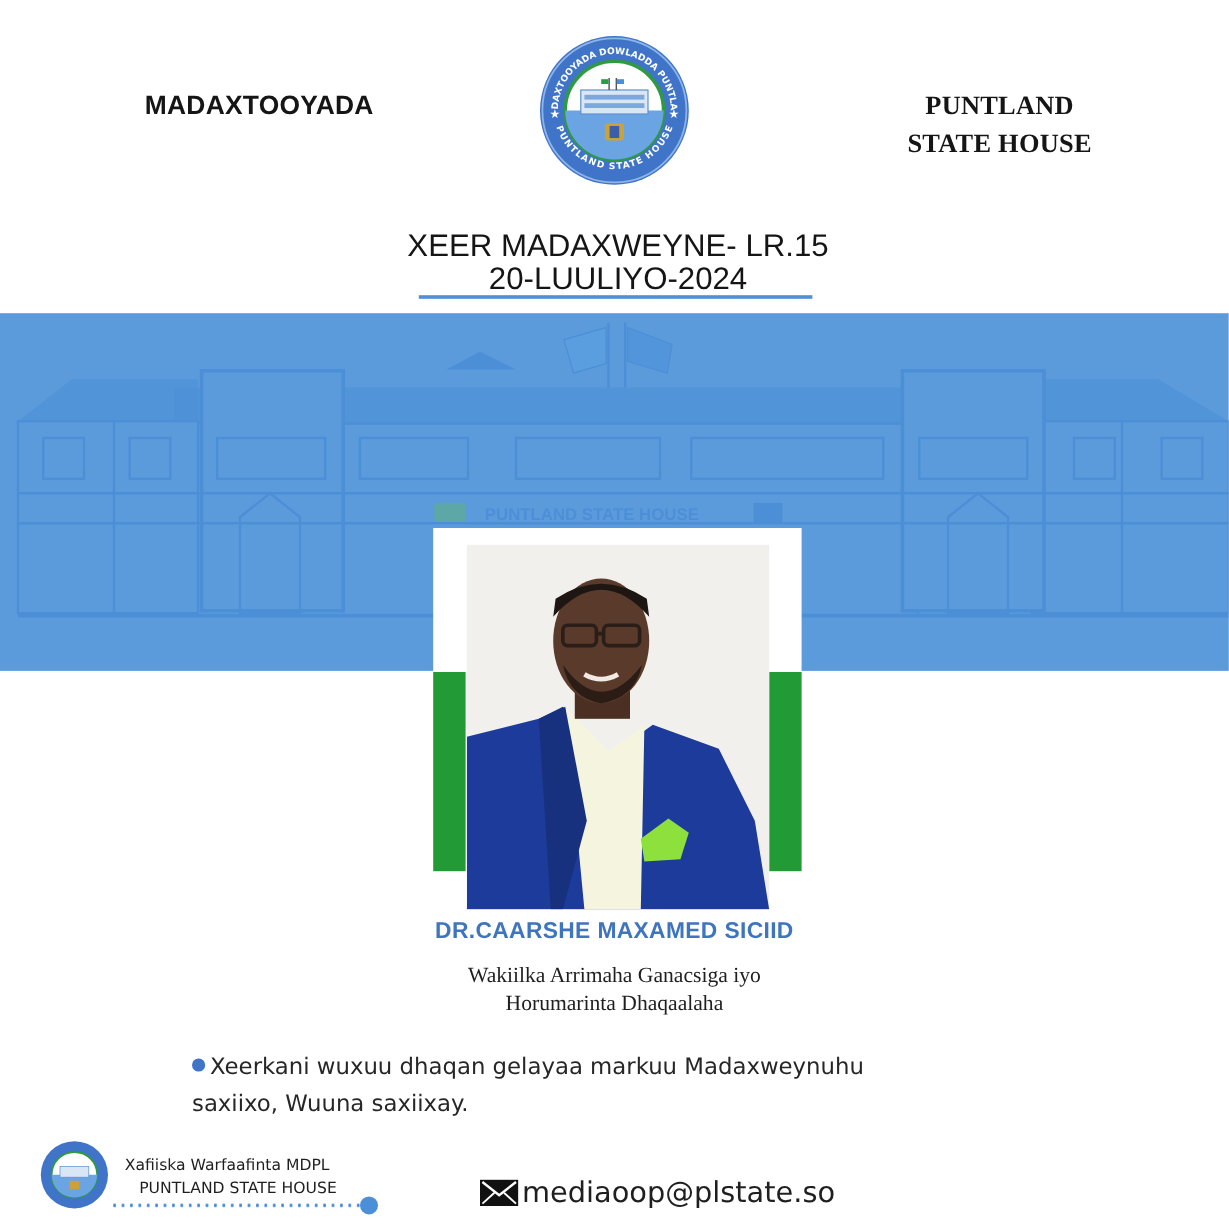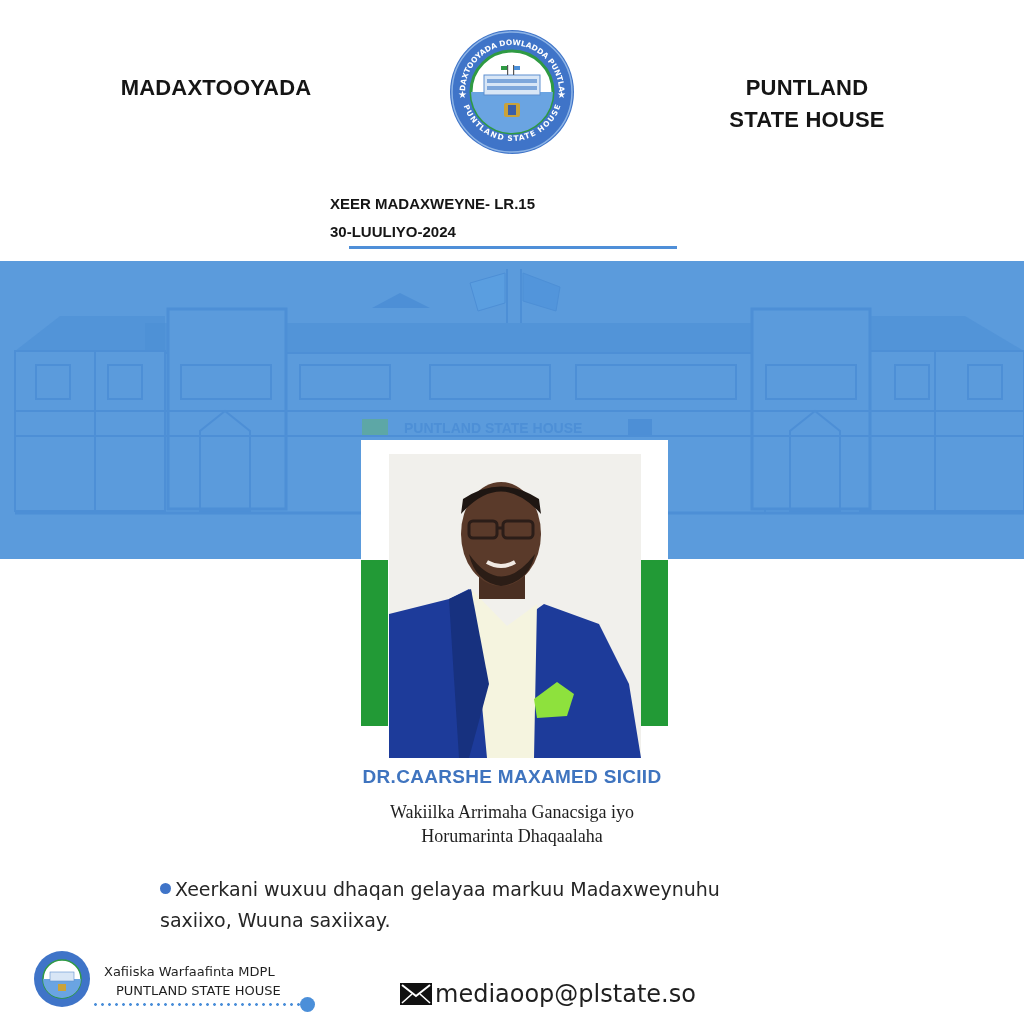--- a/index.html
+++ b/index.html
@@ -5,29 +5,29 @@
   * { box-sizing: border-box; margin: 0; padding: 0; }
   html, body { width: 1024px; height: 1024px; background: #ffffff; overflow: hidden; }
   body { position: relative; font-family: "DejaVu Sans", sans-serif; color: #1a1a1a; }
 
   .hdr-left, .hdr-right {
     position: absolute; top: 72px; text-align: center;
     font-family: "Liberation Sans", sans-serif; font-weight: bold;
     font-size: 22px; line-height: 32px; color: #151515; letter-spacing: 0.2px;
   }
   .hdr-left { left: 56px; width: 320px; }
-  .hdr-right { left: 702px; width: 210px; }
+  .hdr-right { left: 728px; width: 210px; font-family: Liberation Serif, serif; }
 
   .seal {
     position: absolute; left: 449px; top: 29px; width: 126px; height: 126px;
   }
 
   .decree {
-    position: absolute; left: 330px; top: 190px; width: 370px; 
-    font-family: "Liberation Sans", sans-serif; font-weight: bold; font-size: 15px; line-height: 28px; color: #151515;
+    position: absolute; left: 330px; top: 190px; width: 370px; text-align: center;
+    font-family: "Liberation Sans", sans-serif; font-weight: normal; font-size: 26px; line-height: 28px; color: #151515;
   }
   .decree-underline {
     position: absolute; left: 349px; top: 246px; width: 328px; height: 3px; background: #4f8fd8;
   }
 
   .banner {
     position: absolute; left: 0; top: 261px; width: 1024px; height: 298px;
     background: #5b9bdc; overflow: hidden;
   }
   .banner svg { position: absolute; left: 0; top: 0; }
@@ -120,21 +120,21 @@
   </svg>
 </div>
 
 <div class="hdr-right">
   <div>PUNTLAND</div>
   <div>STATE HOUSE</div>
 </div>
 
 <div class="decree">
   <div>XEER MADAXWEYNE- LR.15</div>
-  <div>30-LUULIYO-2024</div>
+  <div>20-LUULIYO-2024</div>
 </div>
 <div class="decree-underline"></div>
 
 <div class="banner">
   <svg width="1024" height="298" viewBox="0 0 1024 298">
     <g fill="none" stroke="#4d8fd6" stroke-width="2">
 
       <line x1="507" y1="8" x2="507" y2="62"></line>
       <line x1="521" y1="8" x2="521" y2="62"></line>
     </g>

